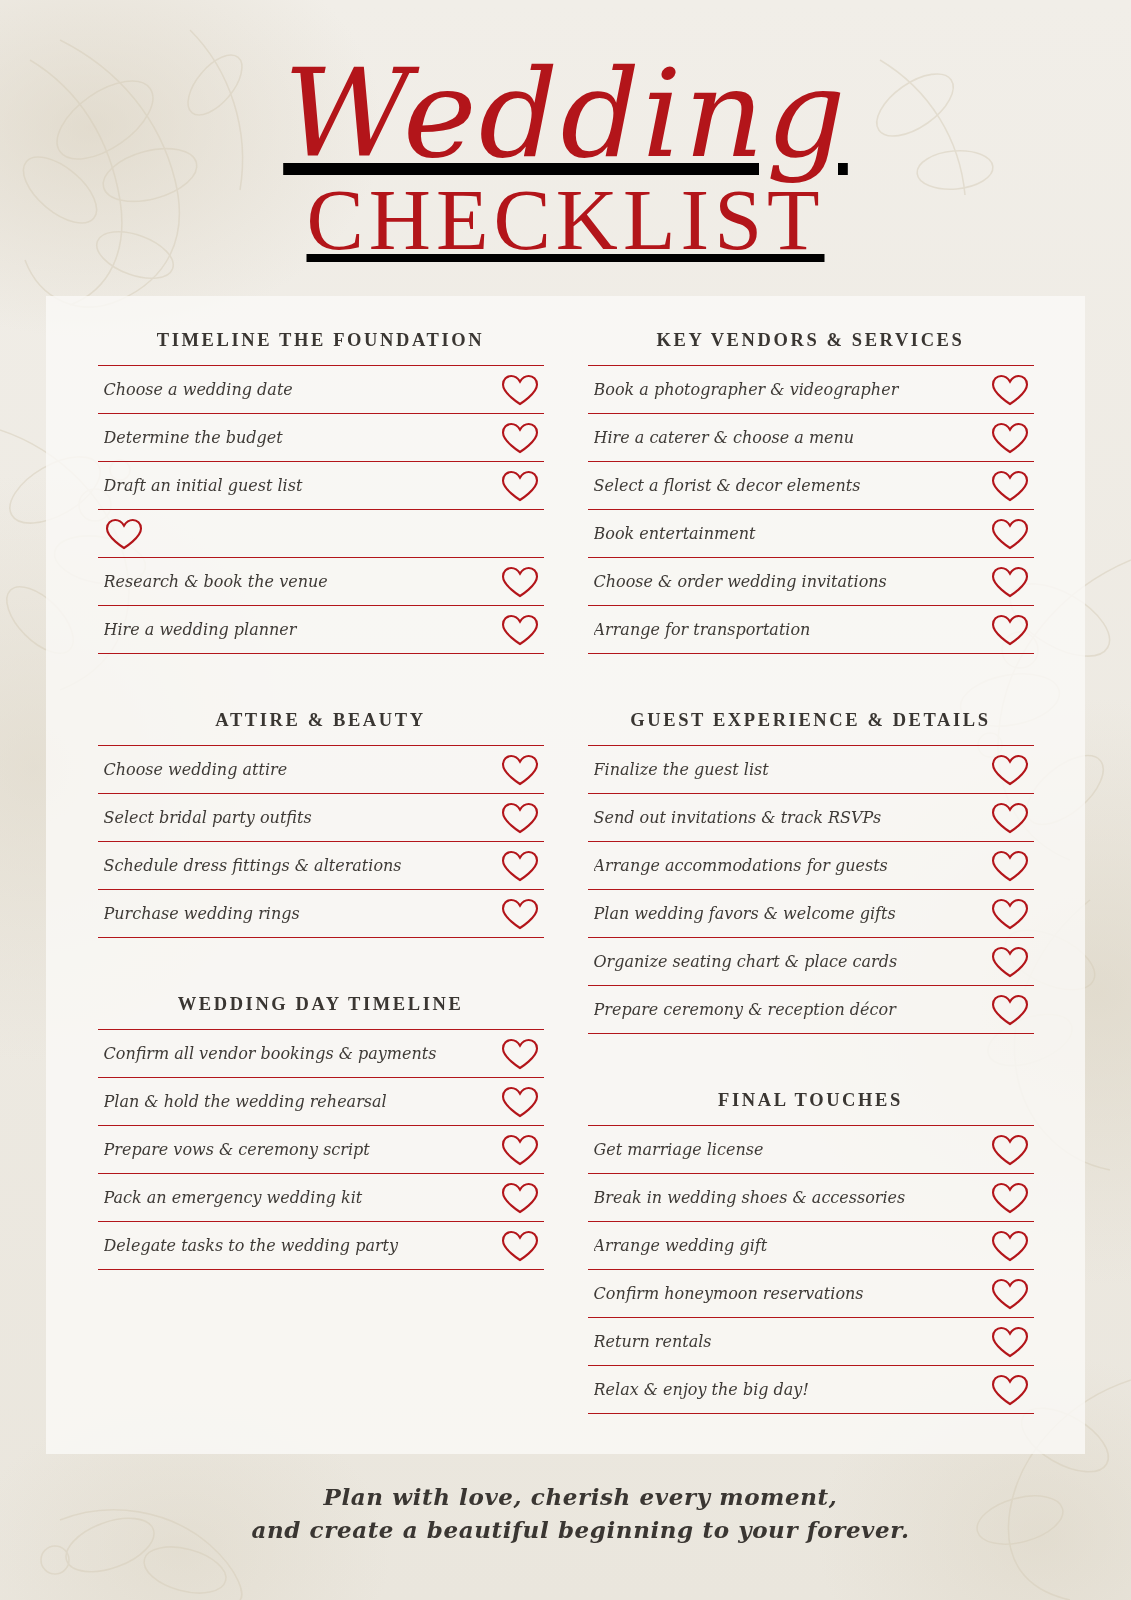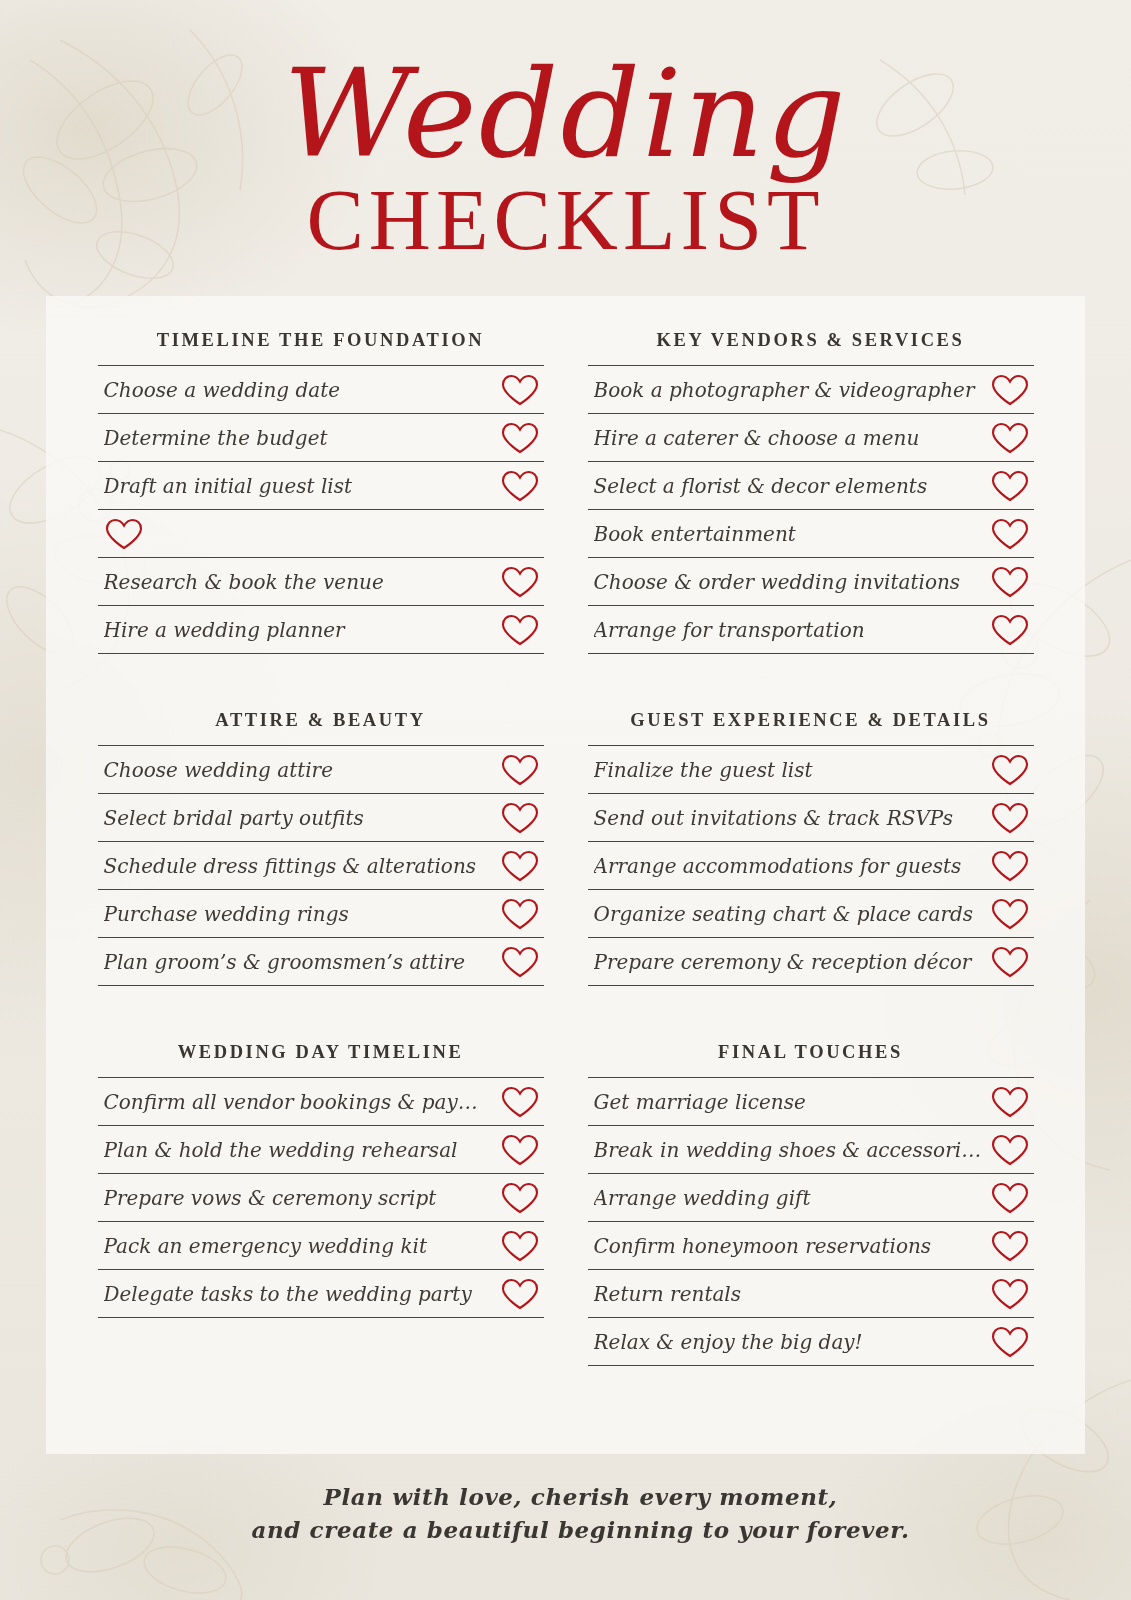--- a/index.html
+++ b/index.html
@@ -43,20 +43,21 @@
     height: 1158px;
     background: rgba(250,249,246,0.82);
     z-index: 2;
   }
 
   .content {
     position: relative;
     z-index: 3;
     width: 1131px;
     height: 1140px;
+    text-decoration: underline;
   }
 
   .title-block {
     text-align: center;
     padding-top: 52px;
   }
   .title-script {
     font-family: "DejaVu Serif", serif;
     font-style: italic;
     font-weight: 400;
@@ -112,21 +113,21 @@
     align-items: center;
     justify-content: space-between;
     border-bottom: 1.6px solid #b3151a;
     height: 48px;
     padding: 0 4px 0 6px;
     box-sizing: border-box;
   }
   .item-label {
     font-family: "DejaVu Serif", serif;
     font-style: italic;
-    font-size: 20px;
+    font-size: 16px;
     color: #3e3a36;
     white-space: nowrap;
     overflow: hidden;
     text-overflow: ellipsis;
     padding-right: 8px;
   }
   .heart {
     flex: 0 0 auto;
     width: 40px;
     height: 34px;
@@ -270,26 +271,20 @@
             <svg class="heart" viewBox="0 0 40 34">
                 <path d="M20 31 C20 31 3 20.5 3 11.5 C3 6.3 7 3 11.2 3 C15 3 18.2 5.6 20 8.6 C21.8 5.6 25 3 28.8 3 C33 3 37 6.3 37 11.5 C37 20.5 20 31 20 31 Z" fill="none" stroke="#b3151a" stroke-width="2.1"></path>
               </svg>
           </div>
           <div class="item">
             <span class="item-label">Purchase wedding rings</span>
             <svg class="heart" viewBox="0 0 40 34">
                 <path d="M20 31 C20 31 3 20.5 3 11.5 C3 6.3 7 3 11.2 3 C15 3 18.2 5.6 20 8.6 C21.8 5.6 25 3 28.8 3 C33 3 37 6.3 37 11.5 C37 20.5 20 31 20 31 Z" fill="none" stroke="#b3151a" stroke-width="2.1"></path>
               </svg>
           </div>
-          <div class="item">
-            <span class="item-label">Plan groom’s &amp; groomsmen’s attire</span>
-            <svg class="heart" viewBox="0 0 40 34">
-                <path d="M20 31 C20 31 3 20.5 3 11.5 C3 6.3 7 3 11.2 3 C15 3 18.2 5.6 20 8.6 C21.8 5.6 25 3 28.8 3 C33 3 37 6.3 37 11.5 C37 20.5 20 31 20 31 Z" fill="none" stroke="#b3151a" stroke-width="2.1"></path>
-              </svg>
-          </div>
         </div>
       </div>
 
       <div class="section">
         <div class="section-title">WEDDING DAY TIMELINE</div>
         <div class="items">
           <div class="item">
             <span class="item-label">Confirm all vendor bookings &amp; payments</span>
             <svg class="heart" viewBox="0 0 40 34">
                 <path d="M20 31 C20 31 3 20.5 3 11.5 C3 6.3 7 3 11.2 3 C15 3 18.2 5.6 20 8.6 C21.8 5.6 25 3 28.8 3 C33 3 37 6.3 37 11.5 C37 20.5 20 31 20 31 Z" fill="none" stroke="#b3151a" stroke-width="2.1"></path>
@@ -378,20 +373,26 @@
               </svg>
           </div>
           <div class="item">
             <span class="item-label">Send out invitations &amp; track RSVPs</span>
             <svg class="heart" viewBox="0 0 40 34">
                 <path d="M20 31 C20 31 3 20.5 3 11.5 C3 6.3 7 3 11.2 3 C15 3 18.2 5.6 20 8.6 C21.8 5.6 25 3 28.8 3 C33 3 37 6.3 37 11.5 C37 20.5 20 31 20 31 Z" fill="none" stroke="#b3151a" stroke-width="2.1"></path>
               </svg>
           </div>
           <div class="item">
             <span class="item-label">Arrange accommodations for guests</span>
+            <svg class="heart" viewBox="0 0 40 34">
+                <path d="M20 31 C20 31 3 20.5 3 11.5 C3 6.3 7 3 11.2 3 C15 3 18.2 5.6 20 8.6 C21.8 5.6 25 3 28.8 3 C33 3 37 6.3 37 11.5 C37 20.5 20 31 20 31 Z" fill="none" stroke="#b3151a" stroke-width="2.1"></path>
+              </svg>
+          </div>
+          <div class="item">
+            <span class="item-label">Plan wedding favors &amp; welcome gifts</span>
             <svg class="heart" viewBox="0 0 40 34">
                 <path d="M20 31 C20 31 3 20.5 3 11.5 C3 6.3 7 3 11.2 3 C15 3 18.2 5.6 20 8.6 C21.8 5.6 25 3 28.8 3 C33 3 37 6.3 37 11.5 C37 20.5 20 31 20 31 Z" fill="none" stroke="#b3151a" stroke-width="2.1"></path>
               </svg>
           </div>
           <div class="item">
             <span class="item-label">Organize seating chart &amp; place cards</span>
             <svg class="heart" viewBox="0 0 40 34">
                 <path d="M20 31 C20 31 3 20.5 3 11.5 C3 6.3 7 3 11.2 3 C15 3 18.2 5.6 20 8.6 C21.8 5.6 25 3 28.8 3 C33 3 37 6.3 37 11.5 C37 20.5 20 31 20 31 Z" fill="none" stroke="#b3151a" stroke-width="2.1"></path>
               </svg>
           </div>

